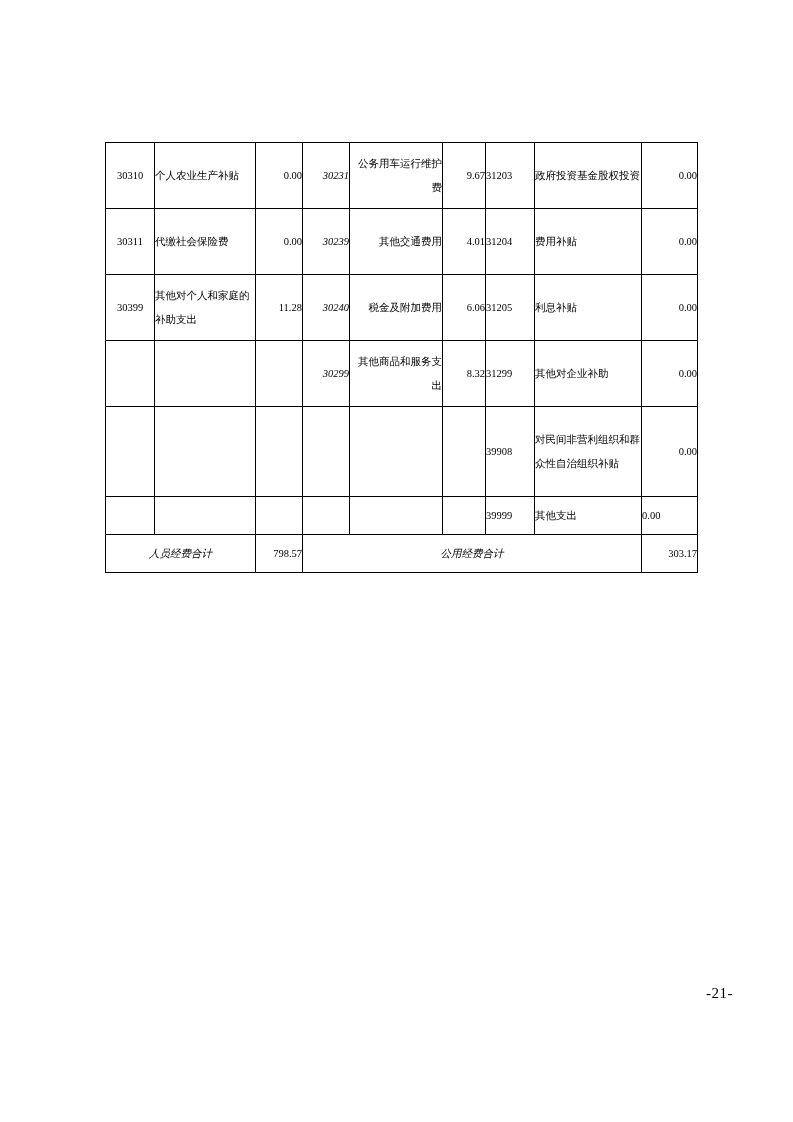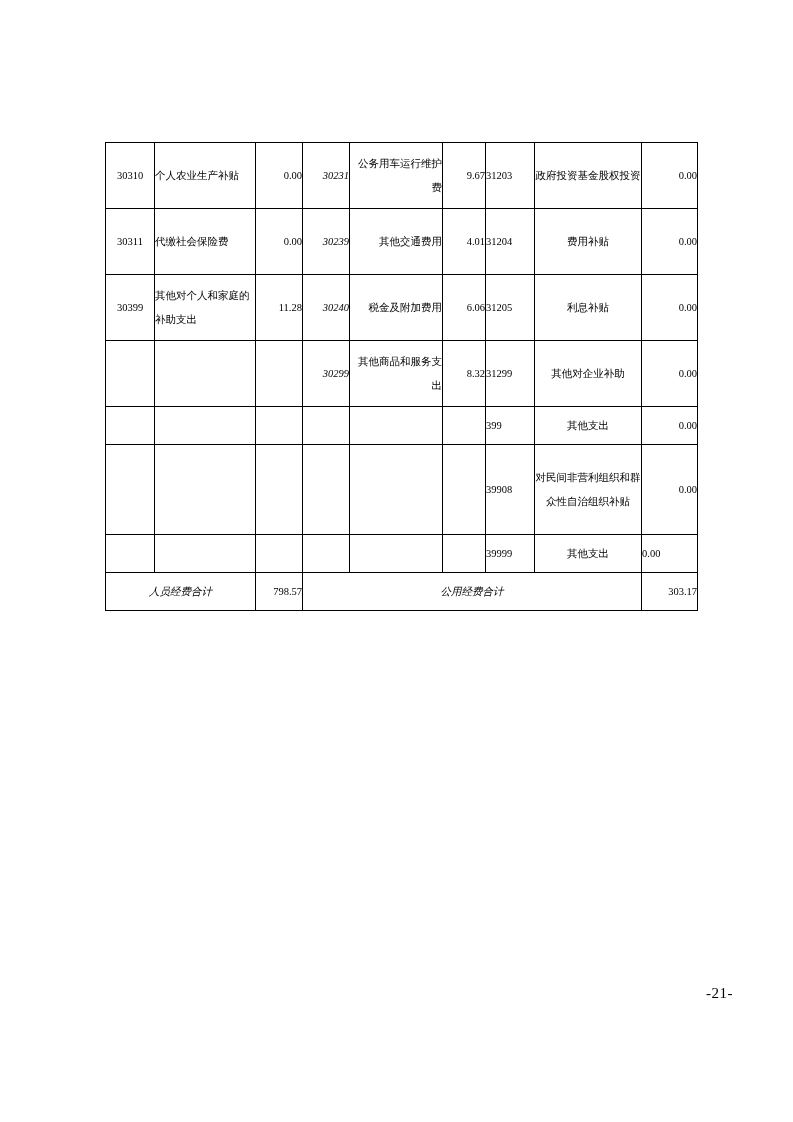--- a/index.html
+++ b/index.html
@@ -55,21 +55,21 @@
   .c-val {
     width: 46px;
     text-align: right;
     padding-right: 8px;
     font-size: 11px;
   }
   .c-code2 { width: 46px; text-align: right; font-size: 11px; font-style: italic; }
   .c-name2 { width: 92px; padding: 0 6px; text-align: right; }
   .c-val2 { width: 42px; text-align: right; padding-right: 8px; font-size: 11px; }
   .c-code3 { width: 48px; text-align: left; font-size: 11px; }
-  .c-name3 { width: 106px; padding: 0 6px; text-align: center; margin-top: 25px; }
+  .c-name3 { width: 106px; padding: 0 6px; text-align: left; margin-top: 25px; }
   .c-val3 { width: 55px; text-align: right; padding-right: 8px; font-size: 11px; }
 
   .cell-text {
     display: block;
     padding: 3px 0;
     line-height: 24px;
     white-space: normal;
     word-break: break-all;
   }
   .r-h2 { height: 66px; }
@@ -221,49 +221,20 @@
               <span class="cell-text">31299</span>
             </td>
           <td class="c-name3">
               <span class="cell-text">其他对企业补助</span>
             </td>
           <td class="c-val3">
               <span class="cell-text">0.00</span>
             </td>
         </tr>
 
-        <tr class="r-h1">
-          <td class="c-code">
-              <span class="cell-text"></span>
-            </td>
-          <td class="c-name">
-              <span class="cell-text"></span>
-            </td>
-          <td class="c-val">
-              <span class="cell-text"></span>
-            </td>
-          <td class="c-code2">
-              <span class="cell-text"></span>
-            </td>
-          <td class="c-name2">
-              <span class="cell-text"></span>
-            </td>
-          <td class="c-val2">
-              <span class="cell-text"></span>
-            </td>
-          <td class="c-code3">
-              <span class="cell-text">399</span>
-            </td>
-          <td class="c-name3">
-              <span class="cell-text">其他支出</span>
-            </td>
-          <td class="c-val3">
-              <span class="cell-text">0.00</span>
-            </td>
-        </tr>
 
 
 
         <tr class="r-h3">
           <td class="c-code">
               <span class="cell-text"></span>
             </td>
           <td class="c-name">
               <span class="cell-text"></span>
             </td>

